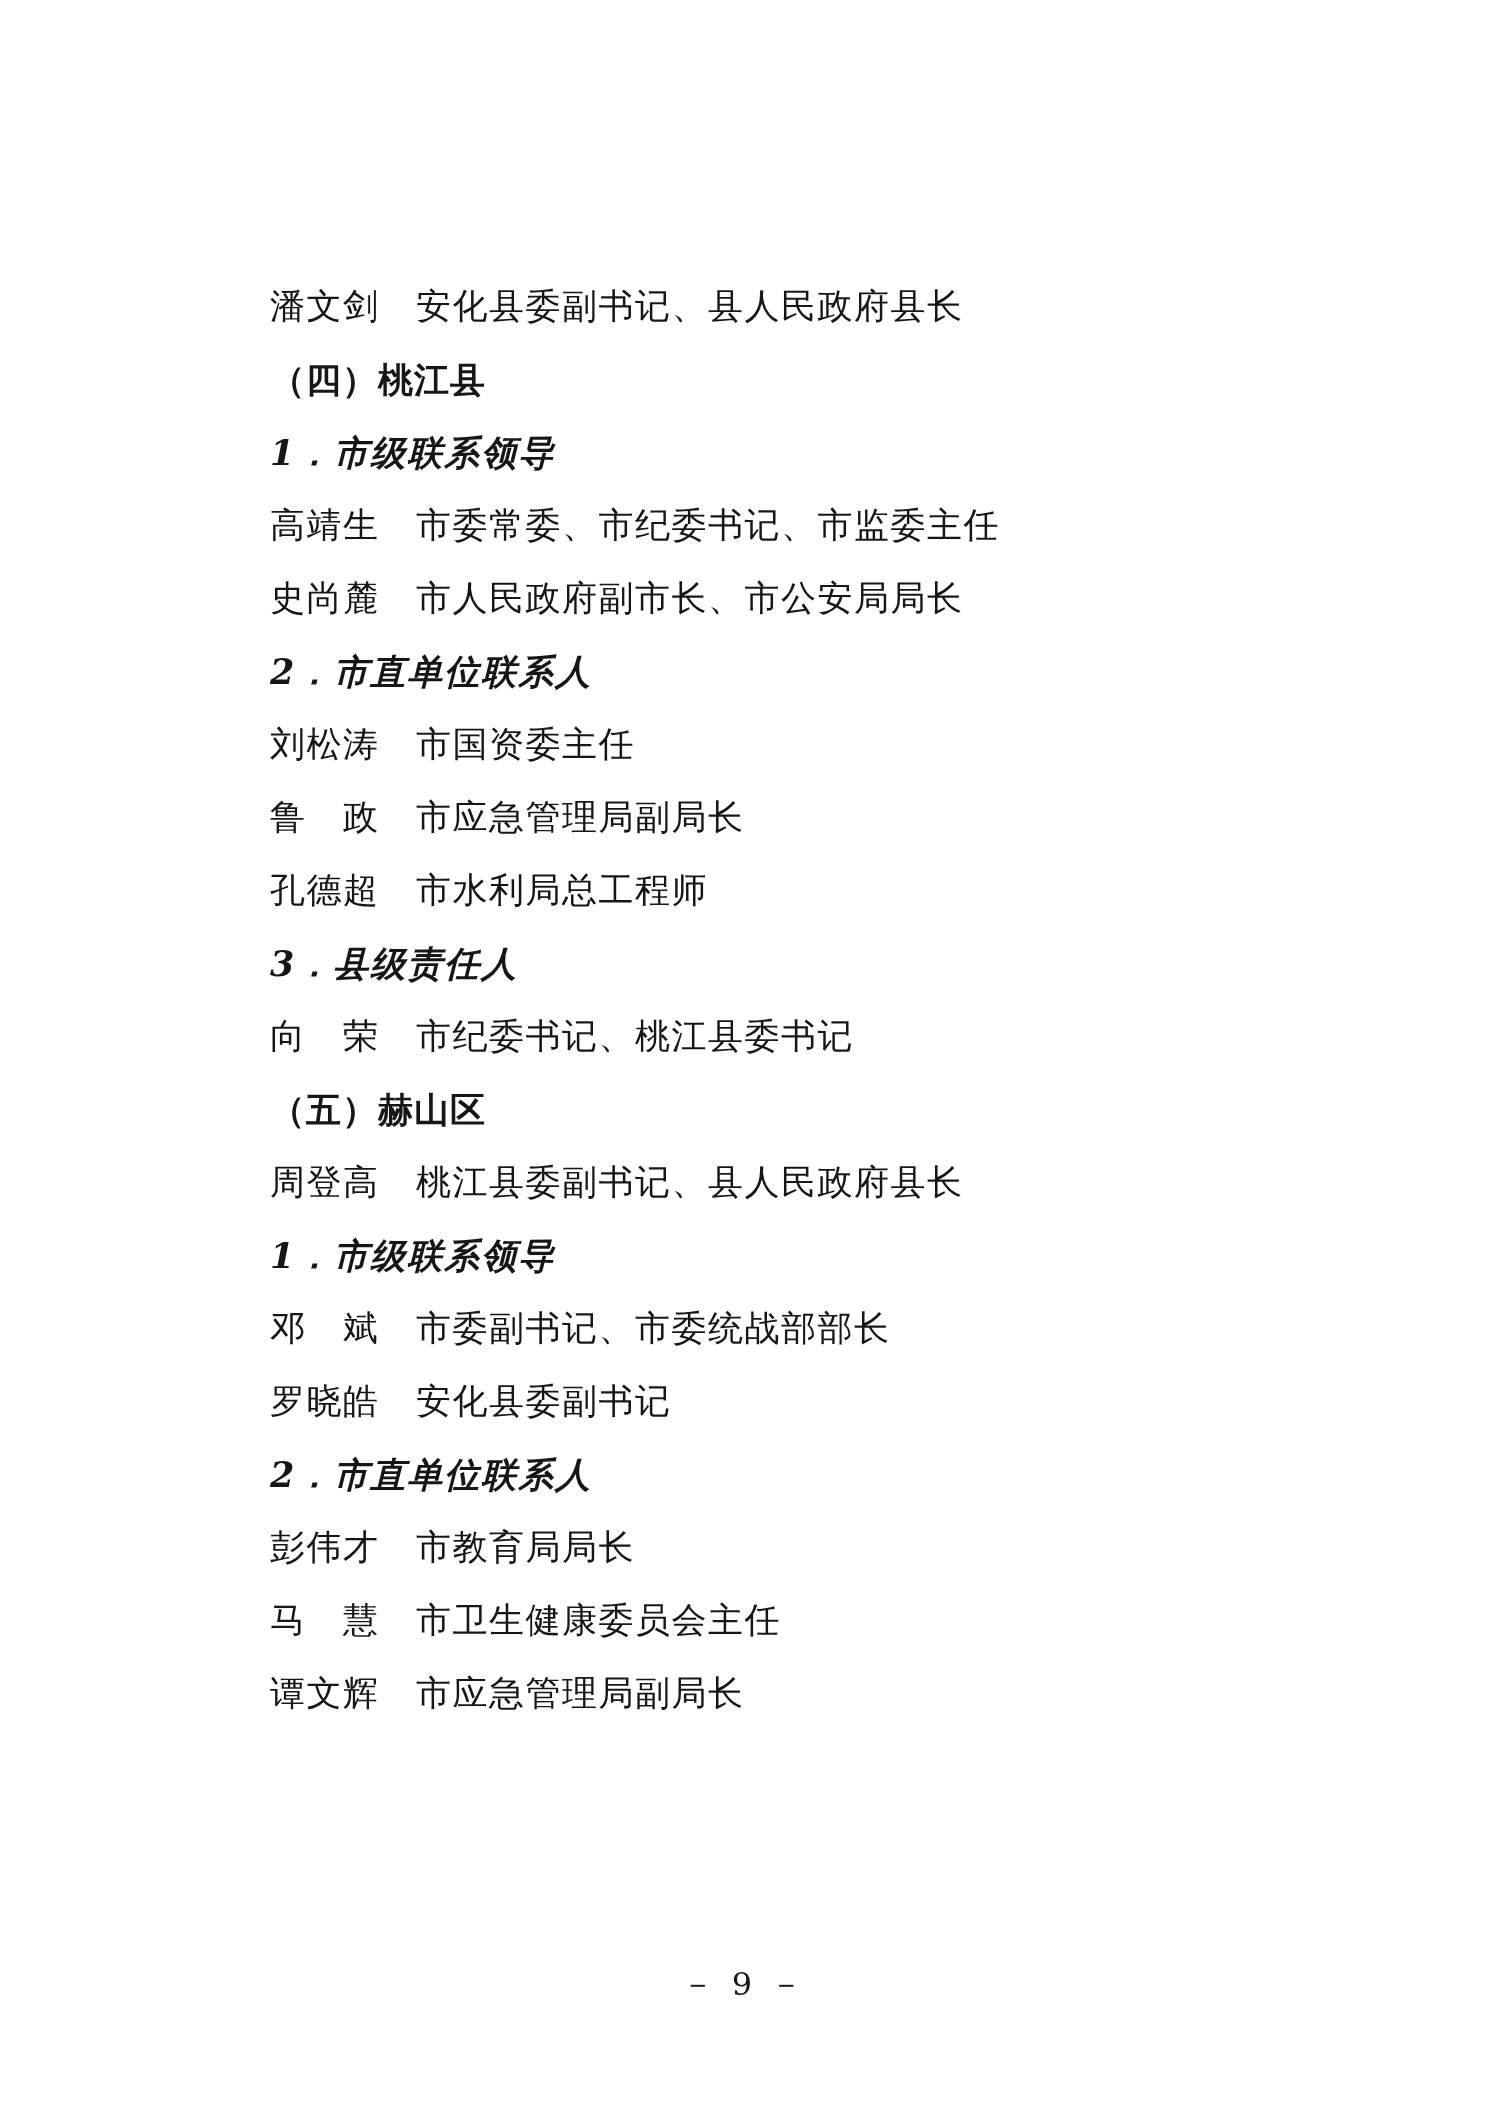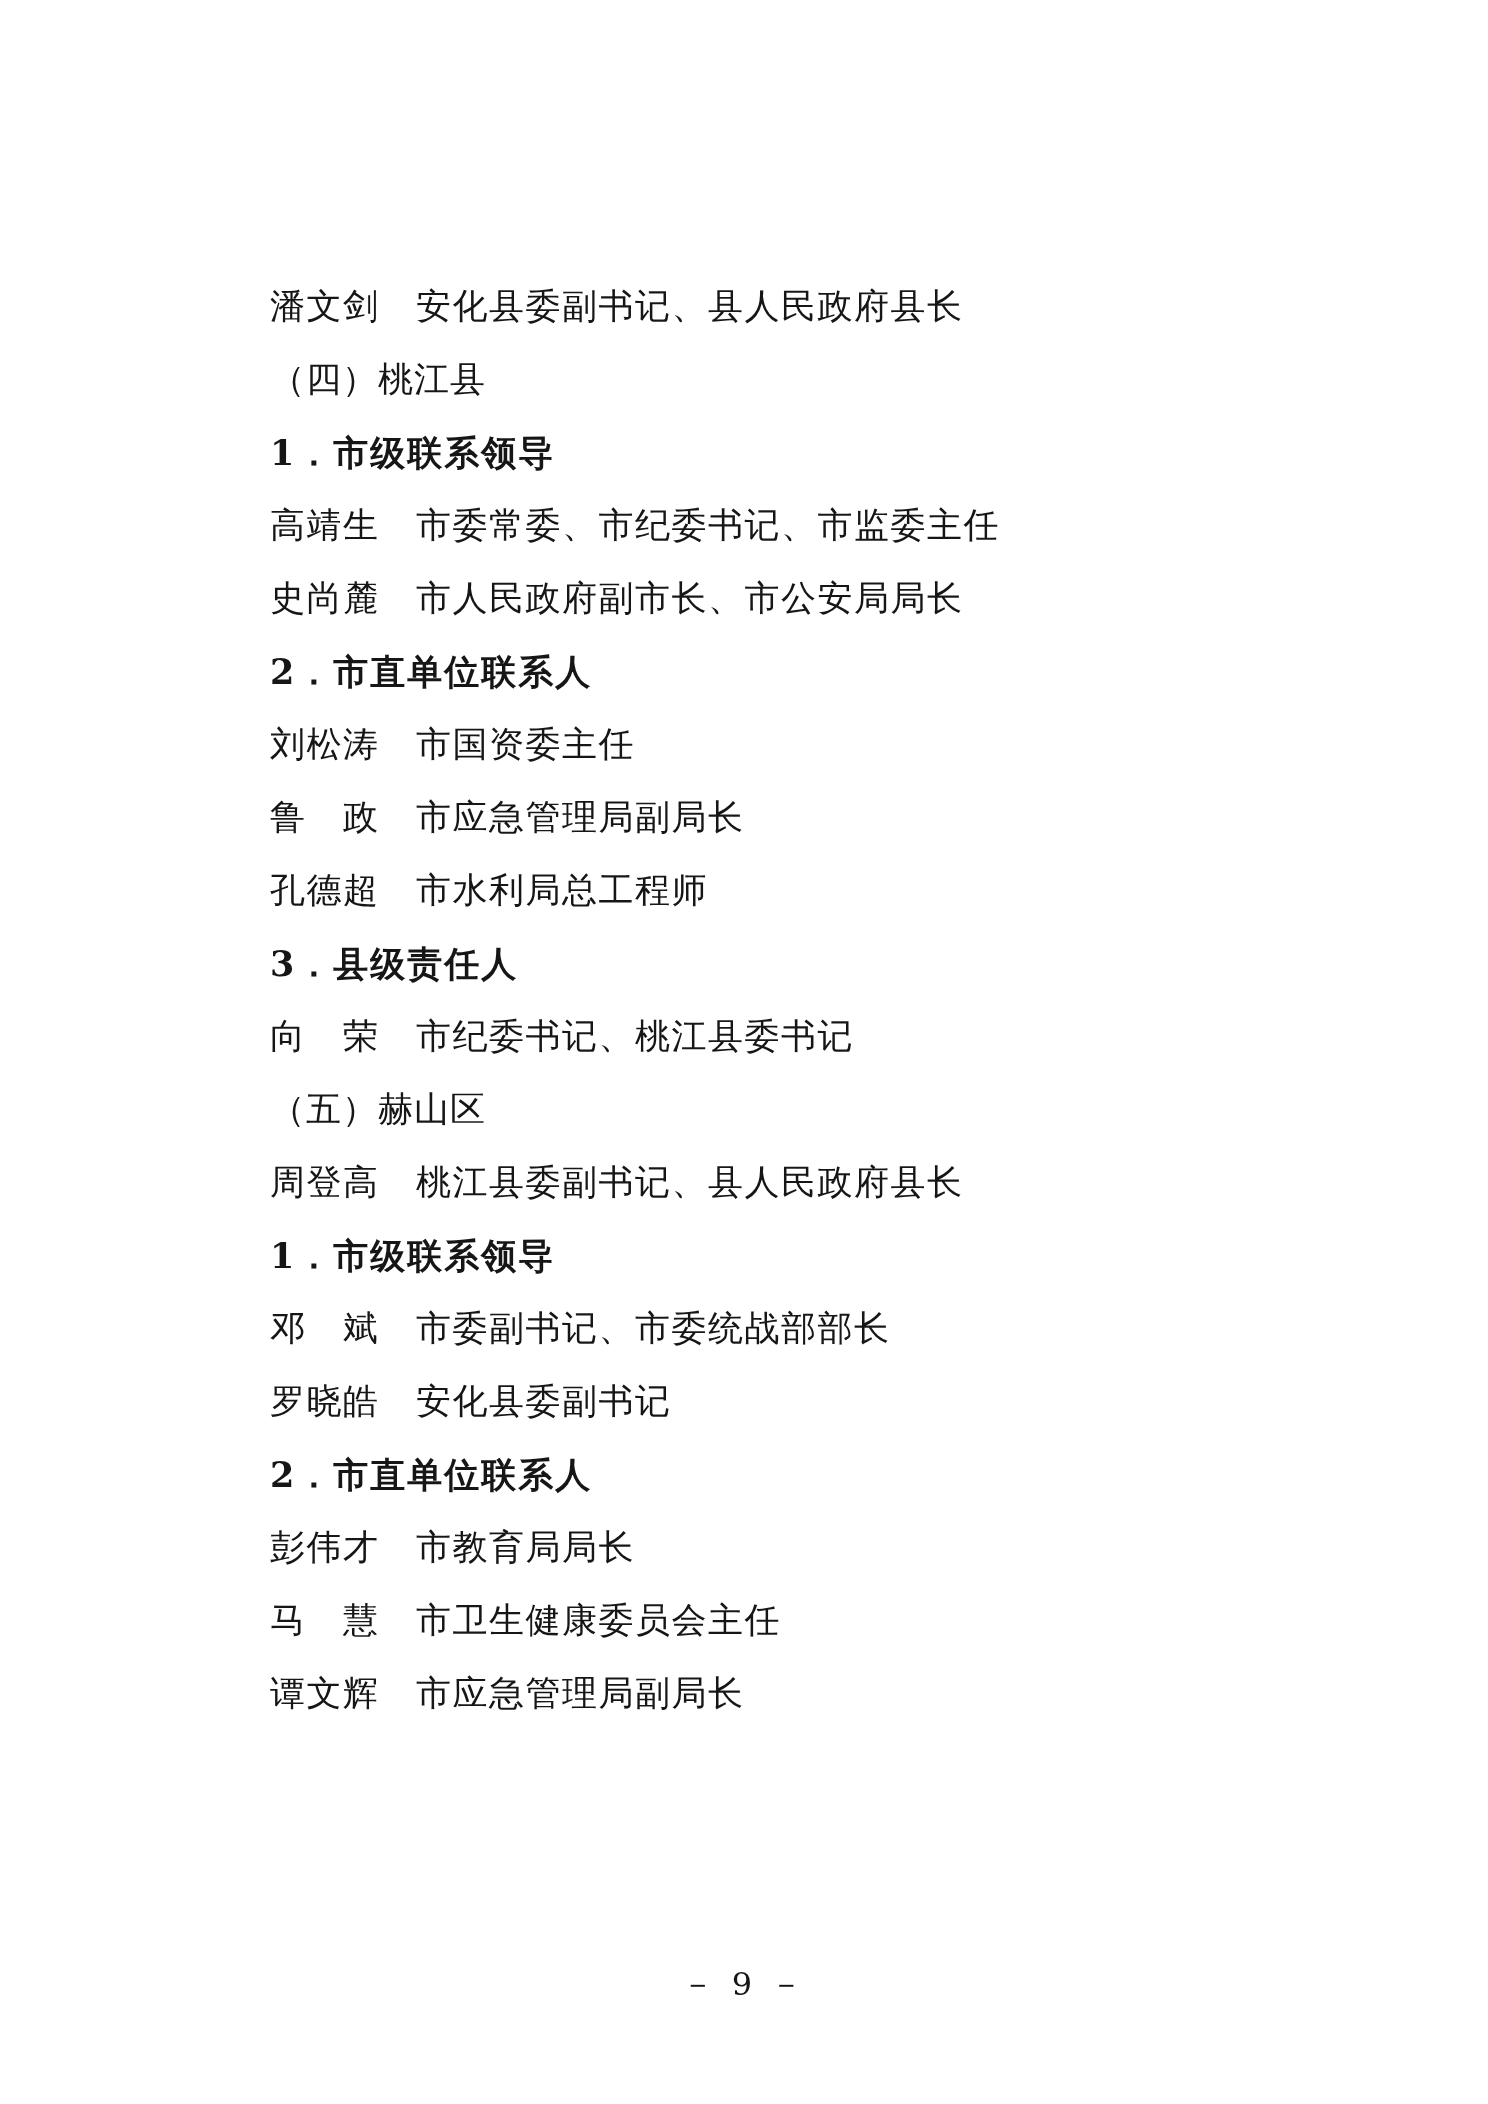--- a/index.html
+++ b/index.html
@@ -24,25 +24,27 @@
     width: 950px;
   }
   .line {
     font-size: 35px;
     line-height: 73px;
     white-space: pre;
     letter-spacing: 1.5px;
     color: #161616;
   }
   .line.heading {
+    font-style: italic;
     font-weight: 600;
     letter-spacing: 2px;
   }
   .line.section {
     letter-spacing: 1px;
+    font-weight: bold;
   }
   .footer {
     position: absolute;
     left: 0;
     top: 1955px;
     width: 1488px;
     text-align: center;
     font-size: 32px;
     letter-spacing: 4px;
     color: #161616;

